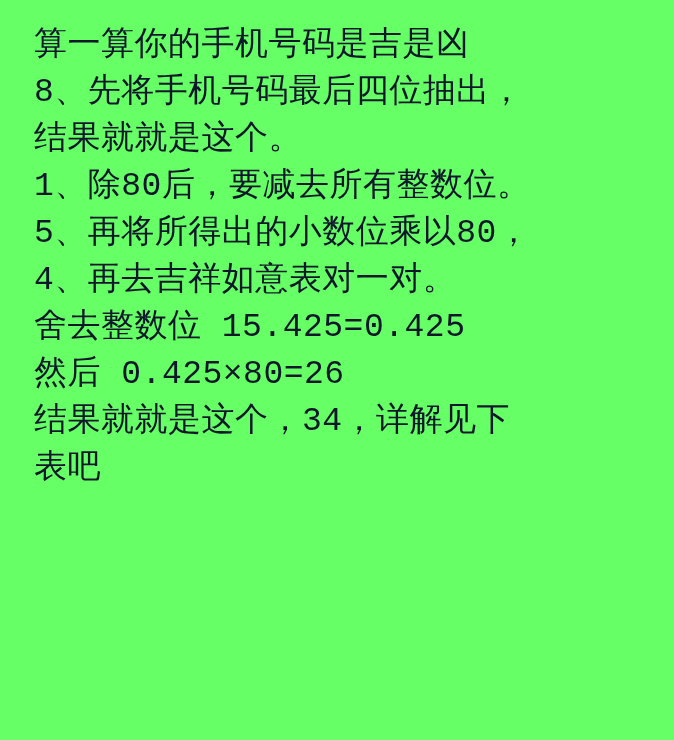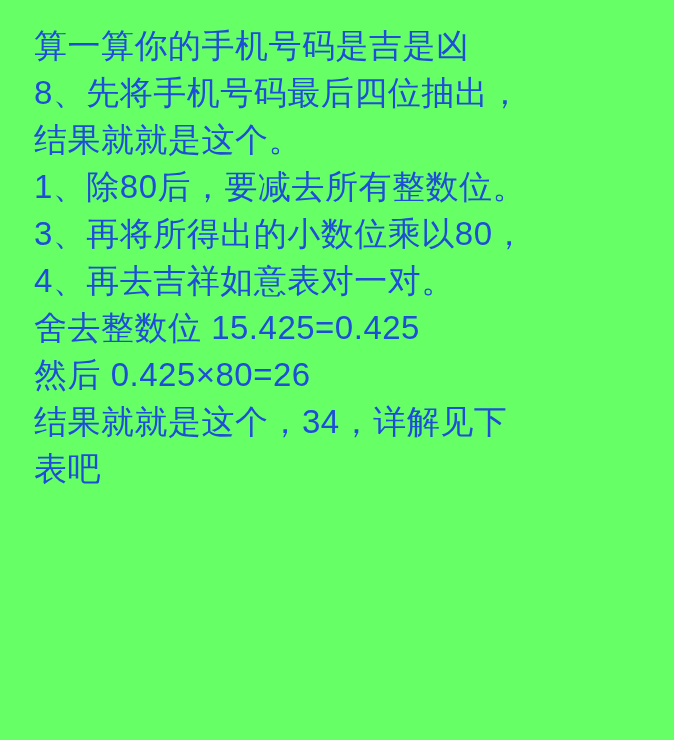--- a/index.html
+++ b/index.html
@@ -15,35 +15,35 @@
   }
   #page {
     position: relative;
     width: 674px;
     height: 740px;
     background: #66ff66;
     box-sizing: border-box;
     padding: 22px 14px 0 34px;
   }
   .line {
-    color: #1d4ed8;
+    color: #0f172a;
     font-size: 33px;
     line-height: 47px;
     letter-spacing: 0.5px;
     white-space: pre;
-    font-family: Liberation Sans, sans-serif;
+    font-family: Liberation Mono, monospace;
   }
 </style>
 </head>
 <body>
 
 <div id="page">
   <div class="line">算一算你的手机号码是吉是凶</div>
   <div class="line">8、先将手机号码最后四位抽出，</div>
   <div class="line">结果就就是这个。</div>
   <div class="line">1、除80后，要减去所有整数位。</div>
-  <div class="line">3、再将所得出的小数位乘以80，</div>
+  <div class="line">5、再将所得出的小数位乘以80，</div>
   <div class="line">4、再去吉祥如意表对一对。</div>
   <div class="line">舍去整数位 15.425=0.425</div>
   <div class="line">然后 0.425×80=26</div>
   <div class="line">结果就就是这个，34，详解见下</div>
   <div class="line">表吧</div>
 </div>
 
 </body></html>

